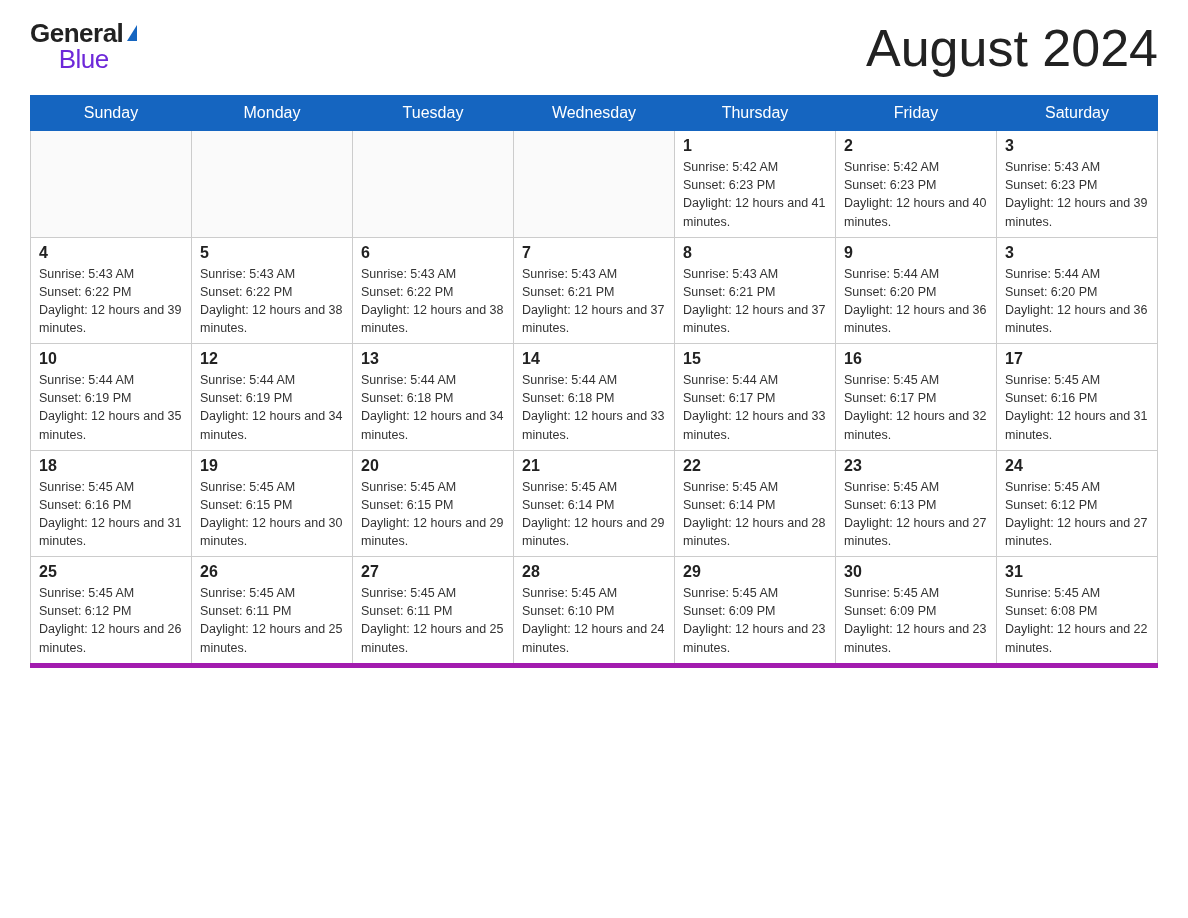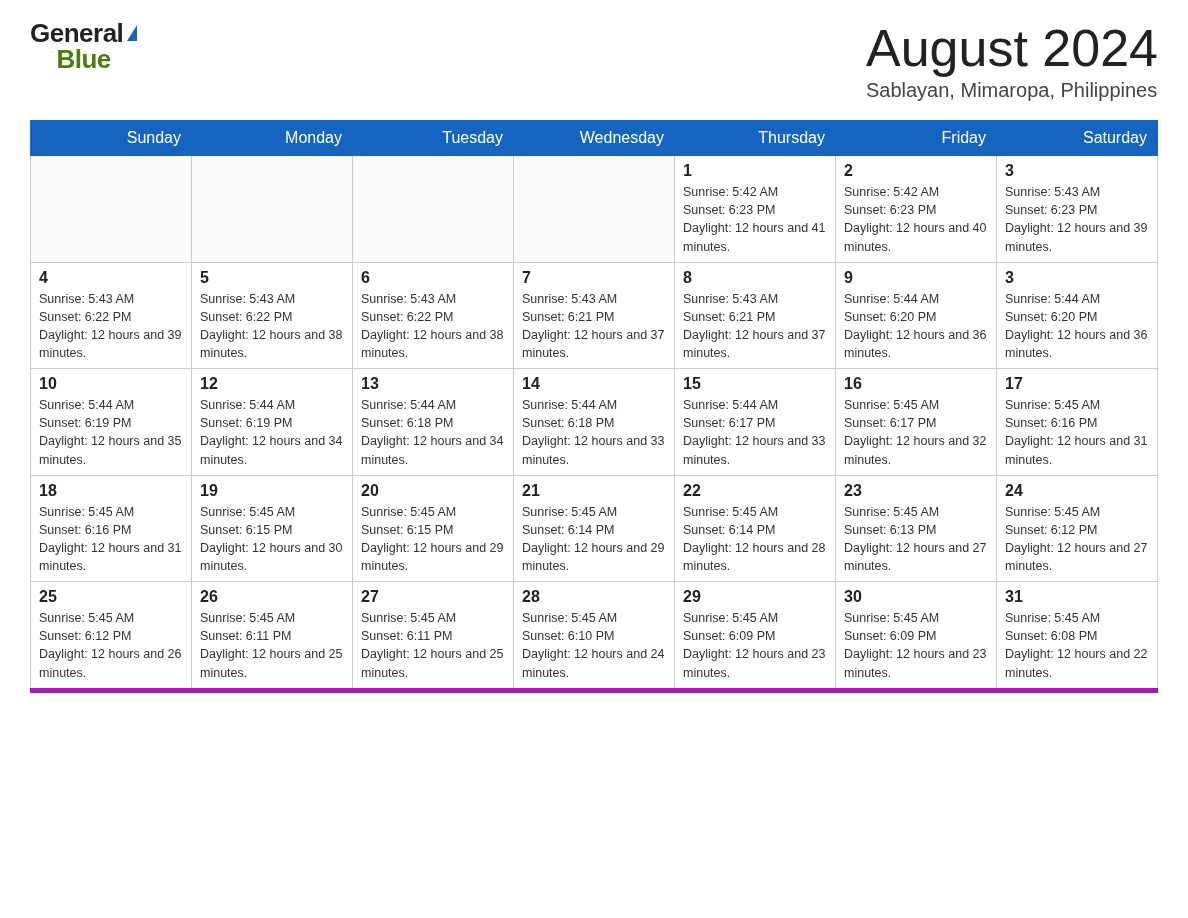--- a/index.html
+++ b/index.html
@@ -23,22 +23,22 @@
       align-items: center;
     }
     .logo-general {
       font-size: 26px;
       font-weight: bold;
       color: #222;
       letter-spacing: -0.5px;
     }
     .logo-blue {
       font-size: 26px;
-      font-weight: bold;
-      color: #4d7c0f;
+      font-weight: normal;
+      color: #6d28d9;
       letter-spacing: -0.5px;
     }
     .logo-triangle {
       display: inline-block;
       width: 0;
       height: 0;
       border-left: 10px solid transparent;
       border-bottom: 16px solid #1565c0;
       margin-left: 4px;
       vertical-align: middle;
@@ -66,21 +66,21 @@
       border-collapse: collapse;
       border: 1px solid #aaa;
     }
     .calendar-table th {
       background-color: #1565c0;
       color: #fff;
       font-size: 16px;
       font-weight: normal;
       padding: 8px 10px;
       border: 1px solid #1565c0;
-      text-align: right;
+      text-align: center;
     }
     .calendar-table td {
       vertical-align: top;
       border: 1px solid #ccc;
       padding: 6px 8px;
       width: calc(100% / 7);
       min-height: 90px;
       font-size: 13px;
       color: #222;
     }
@@ -114,21 +114,20 @@
     <div class="logo-row">
       <span class="logo-general">General</span>
       <span class="logo-triangle"></span>
     </div>
     <div class="logo-row">
       <span class="logo-blue">Blue</span>
     </div>
   </div>
   <div class="title-block">
     <div class="month-year">August 2024</div>
-    <div class="location">Sablayan, Mimaropa, Philippines</div>
   </div>
 </div>
 
 <table class="calendar-table">
   <thead>
     <tr>
 
     <th>Sunday</th>
         <th>Monday</th>
         <th>Tuesday</th>

